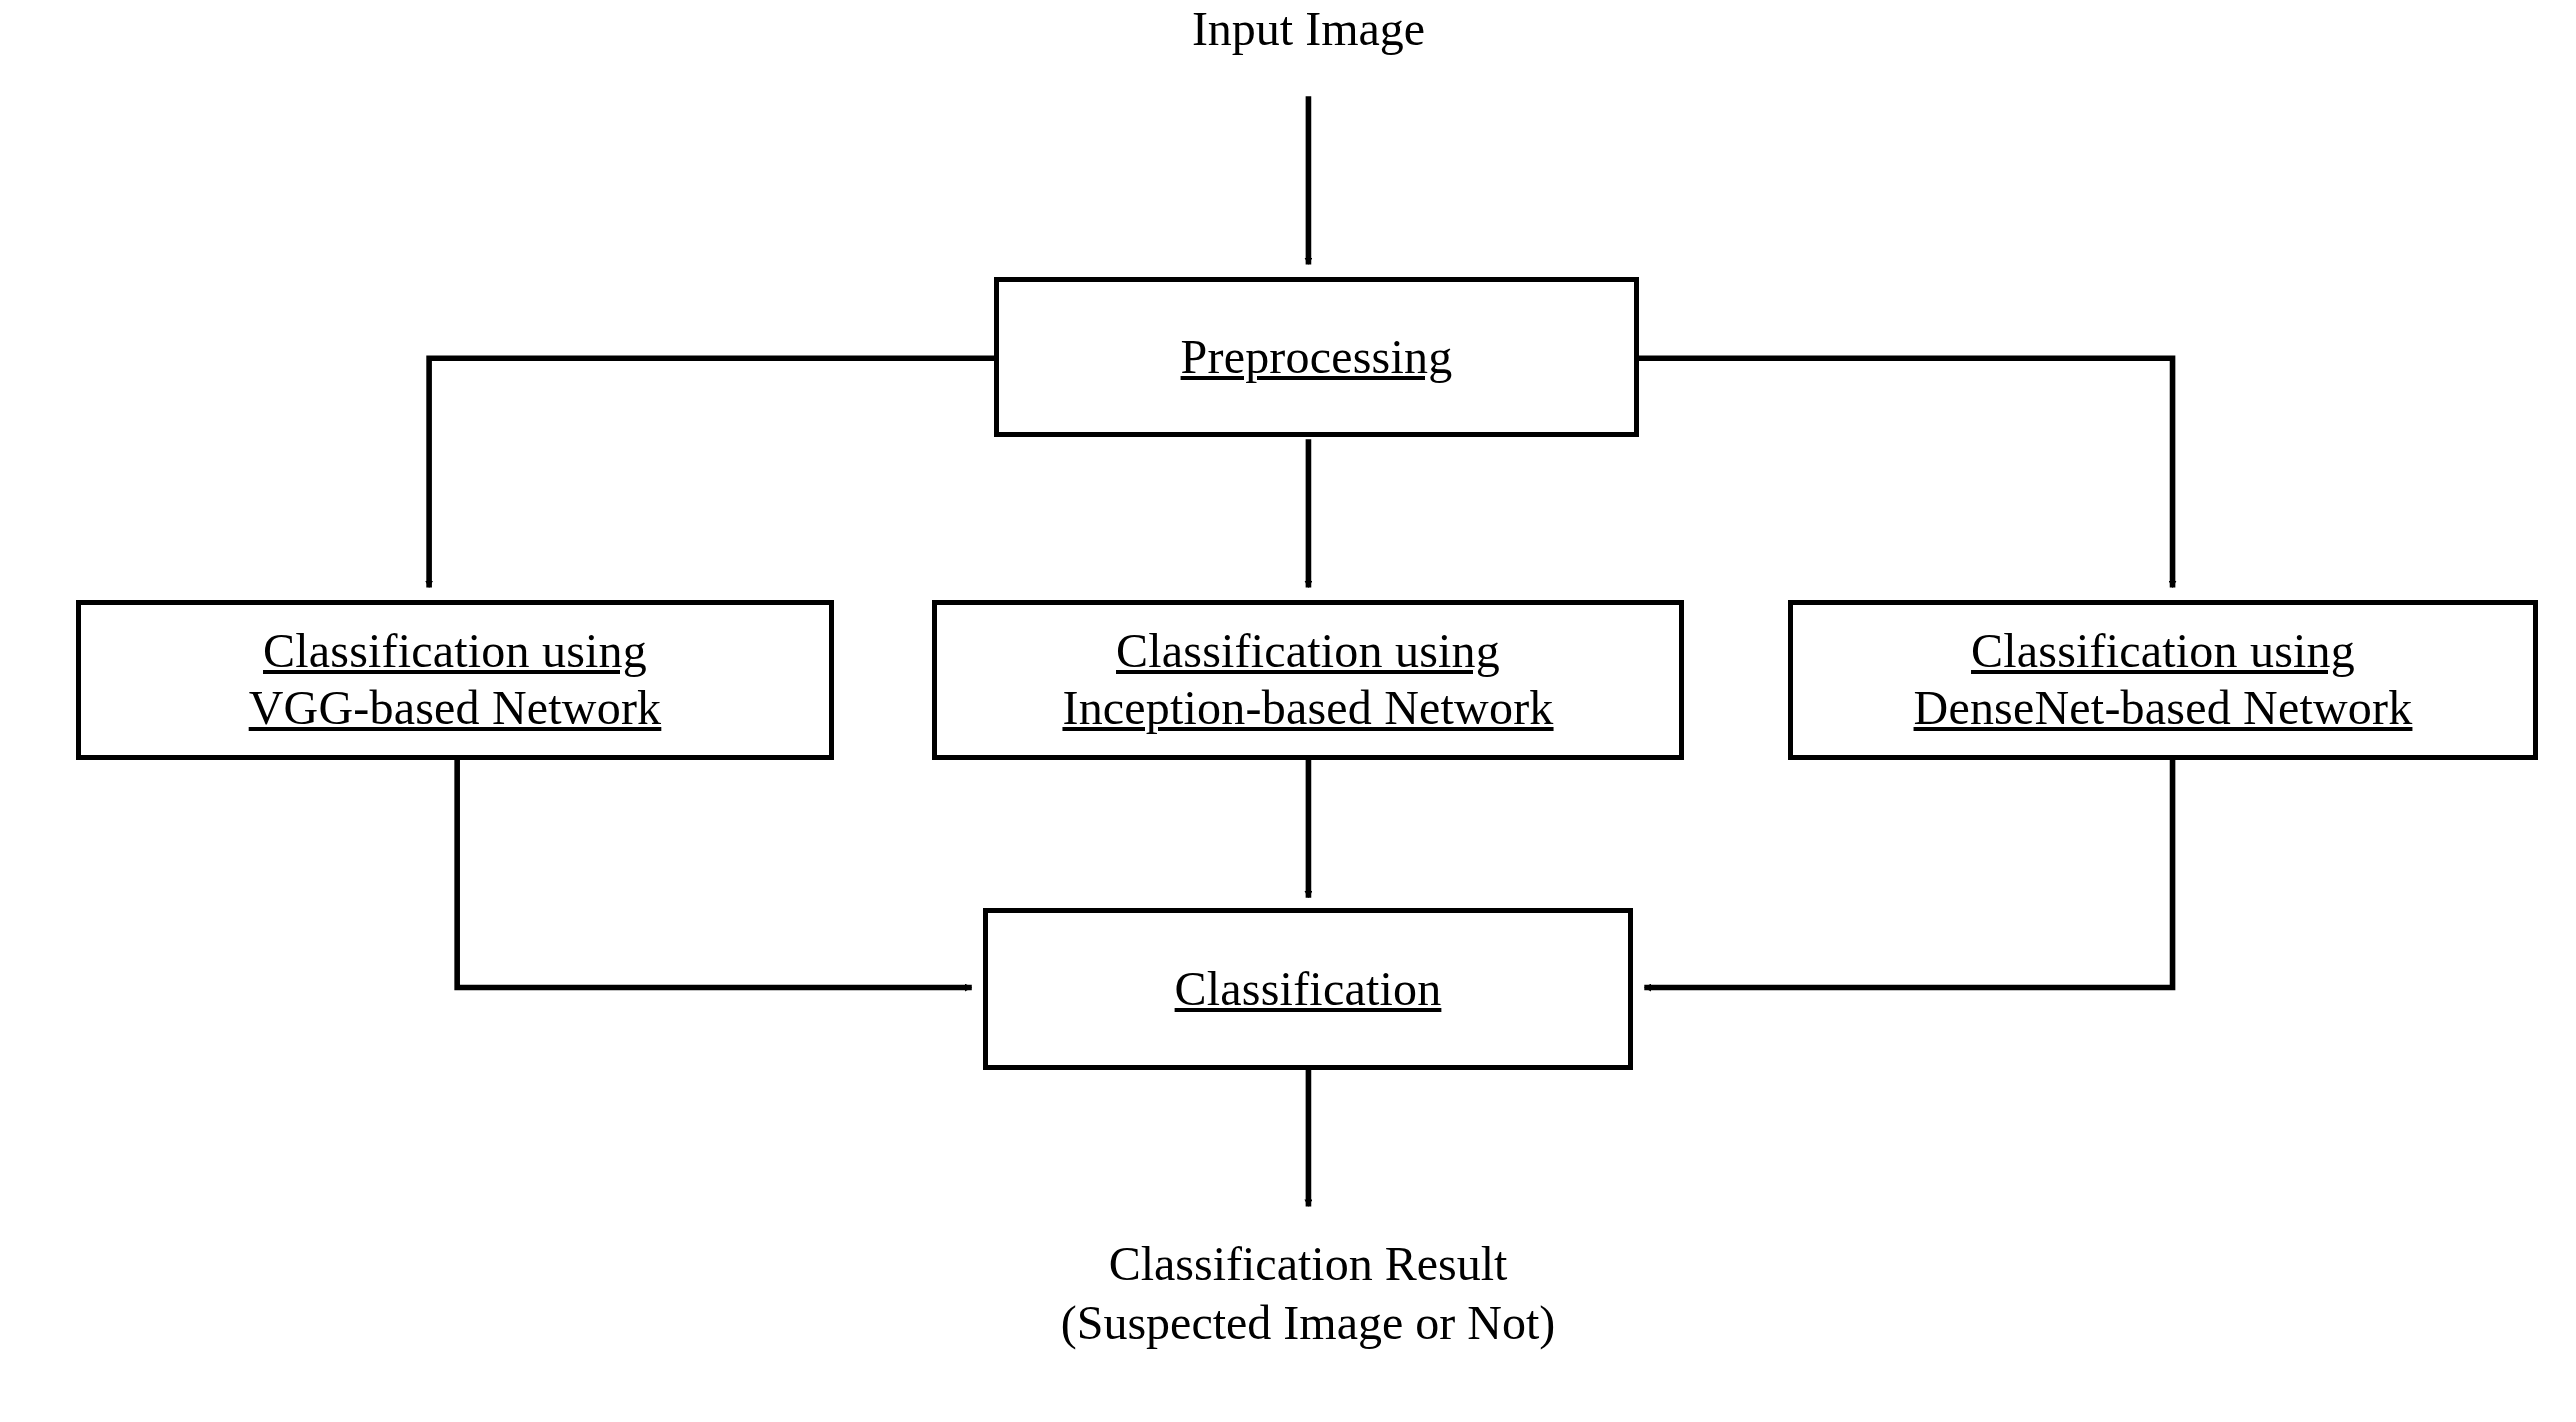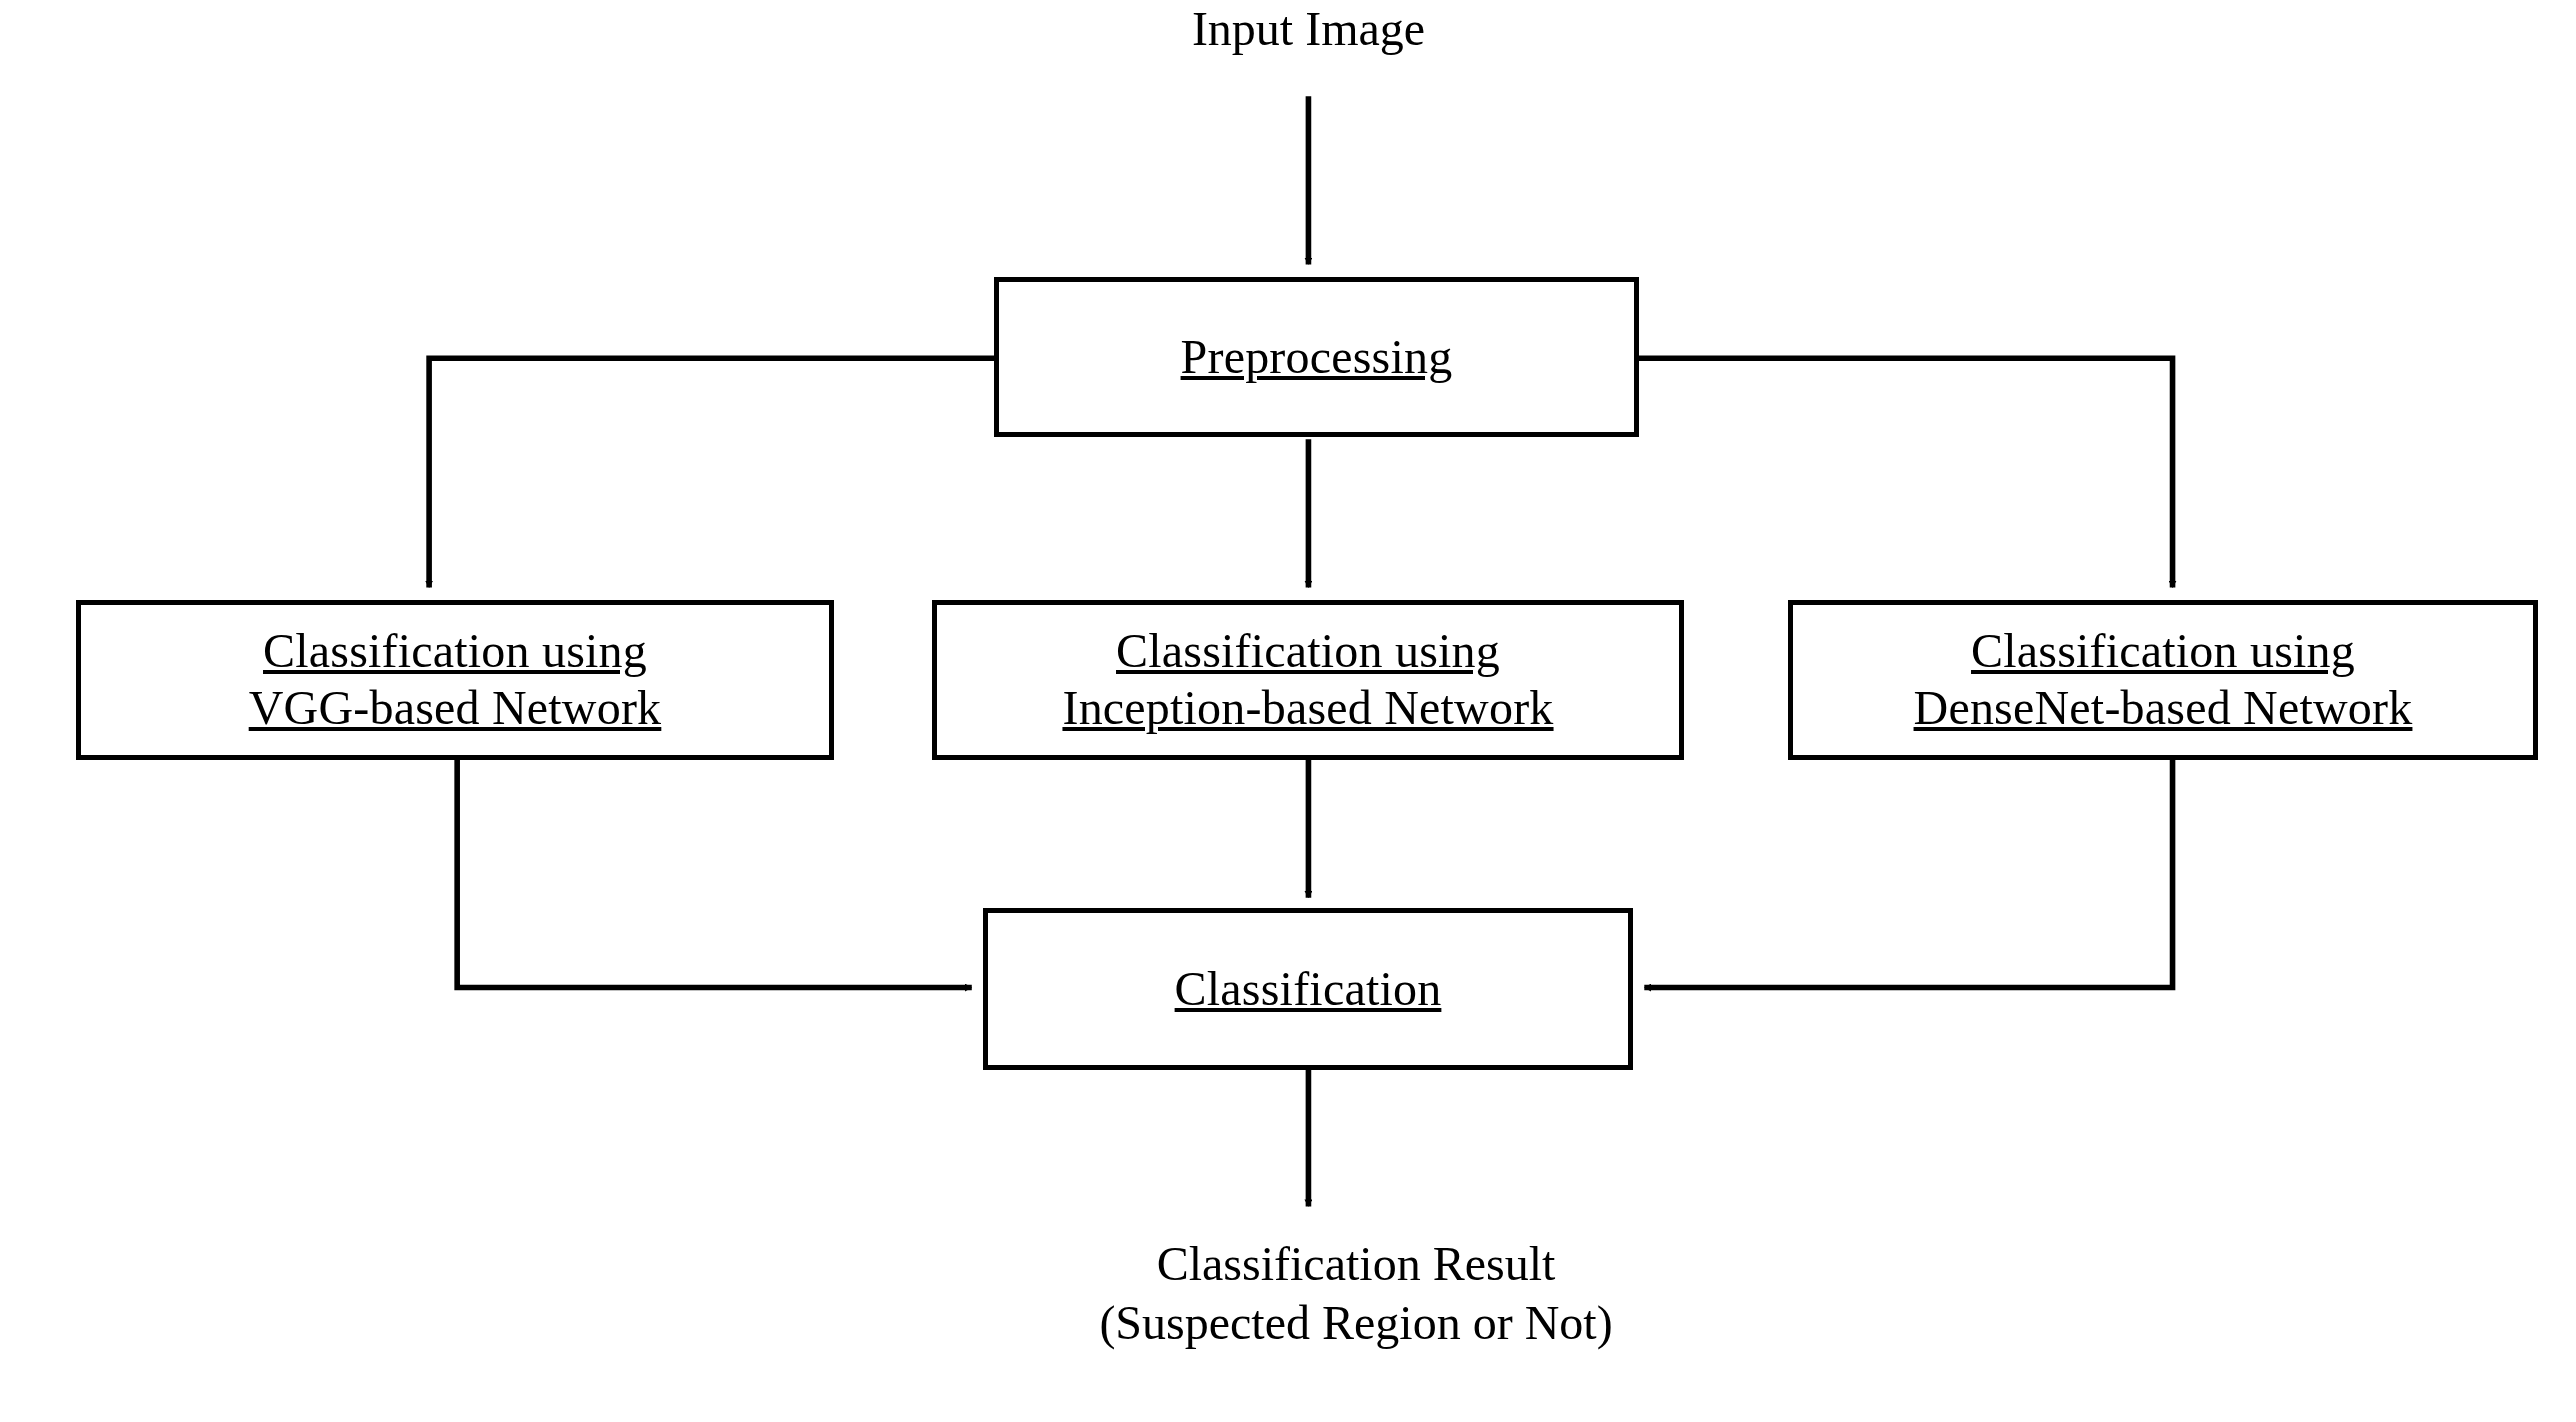--- a/index.html
+++ b/index.html
@@ -143,19 +143,19 @@
       <span class="line">DenseNet-based Network</span>
     </span>
   </div>
 
   <div class="node-box" style="left:983px; top:908px; width:650px; height:162px;">
     <span class="label-lines">
       <span class="line">Classification</span>
     </span>
   </div>
 
-  <div class="free-text" style="left:875px; top:1235px; width:962px;">
+  <div class="free-text" style="left:827px; top:1235px; width:962px;">
     <span class="line">Classification Result</span>
-    <span class="line">(Suspected Region or Not)</span>
+    <span class="line">(Suspected Image or Not)</span>
   </div>
 
 </div>
 
 
 </body></html>

